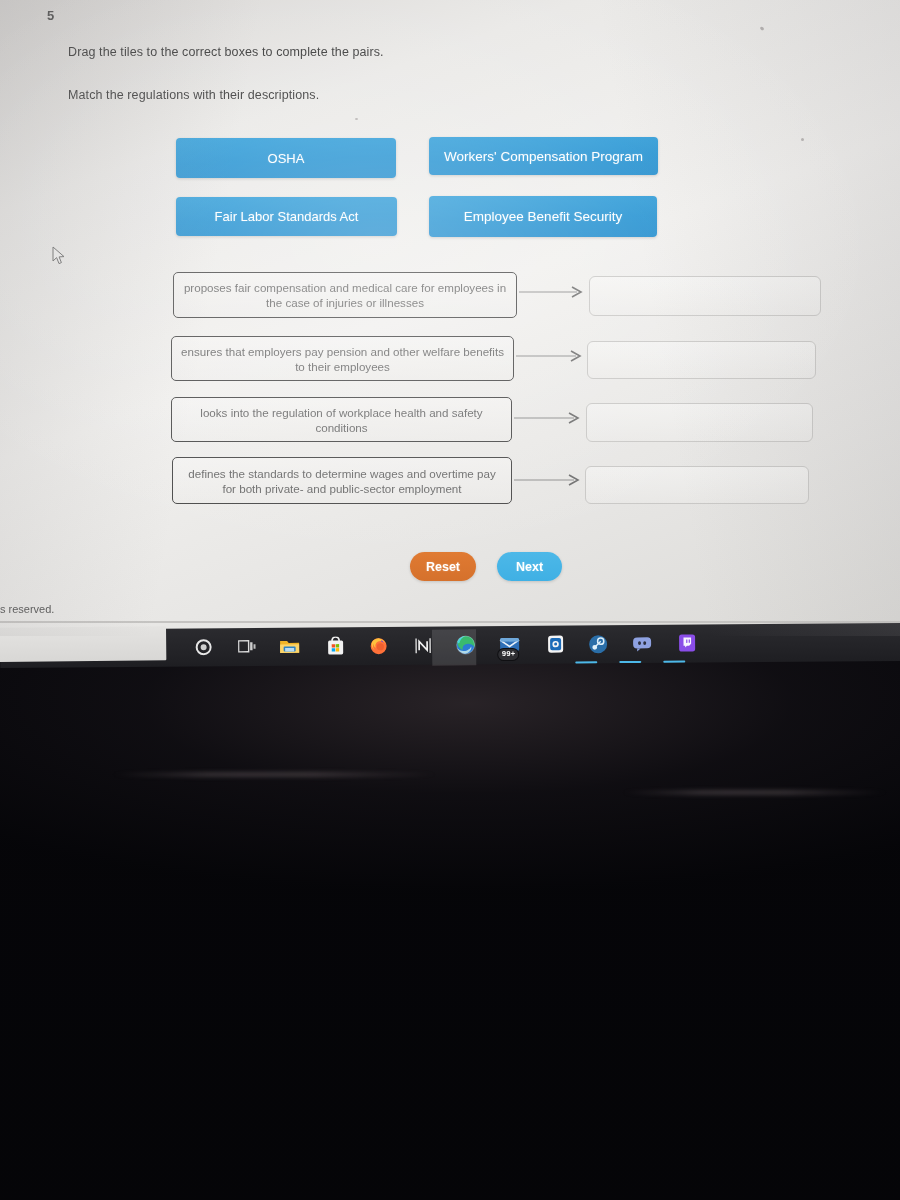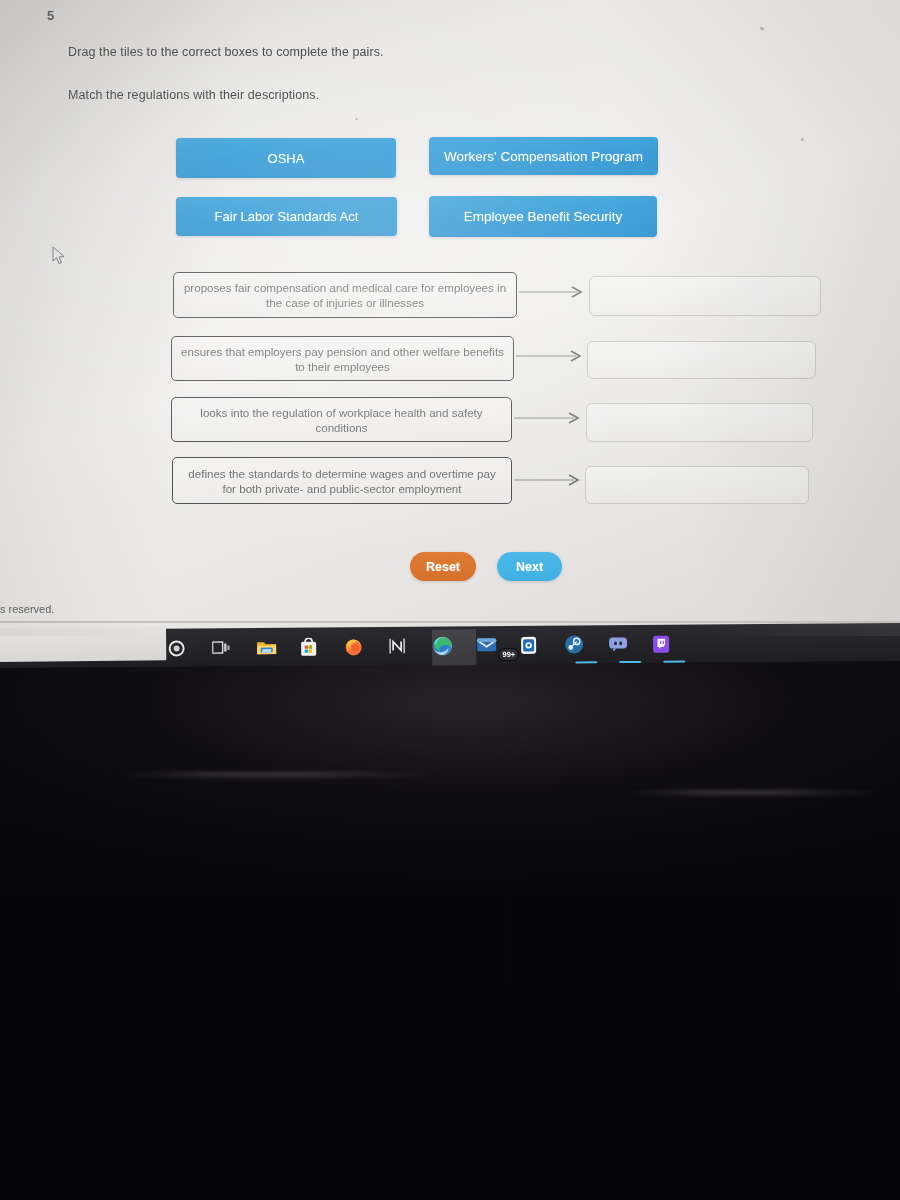--- a/index.html
+++ b/index.html
@@ -174,22 +174,23 @@
   }
 
   .tb-icons {
     position: absolute; left: 168px; top: 632px; width: 560px; height: 36px;
     display: flex; align-items: center; gap: 0px;
     transform: rotate(-0.5deg);
     transform-origin: 0 0;
   }
   .tb-item {
     width: 44px; height: 36px;
-    display: flex; align-items: center; justify-content: flex-start;
+    display: flex; align-items: center; justify-content: flex-end;
     position: relative;
+    font-family: Liberation Mono, monospace;
   }
   .tb-item.active { background: rgba(255,255,255,0.13); }
   .tb-item .underline {
     position: absolute; bottom: 1px; left: 11px; width: 22px; height: 2px;
     background: #4db8e8; border-radius: 1px;
   }
   .glyph { display: block; }
 
   .badge {
     position: absolute; right: 1px; bottom: 4px;

